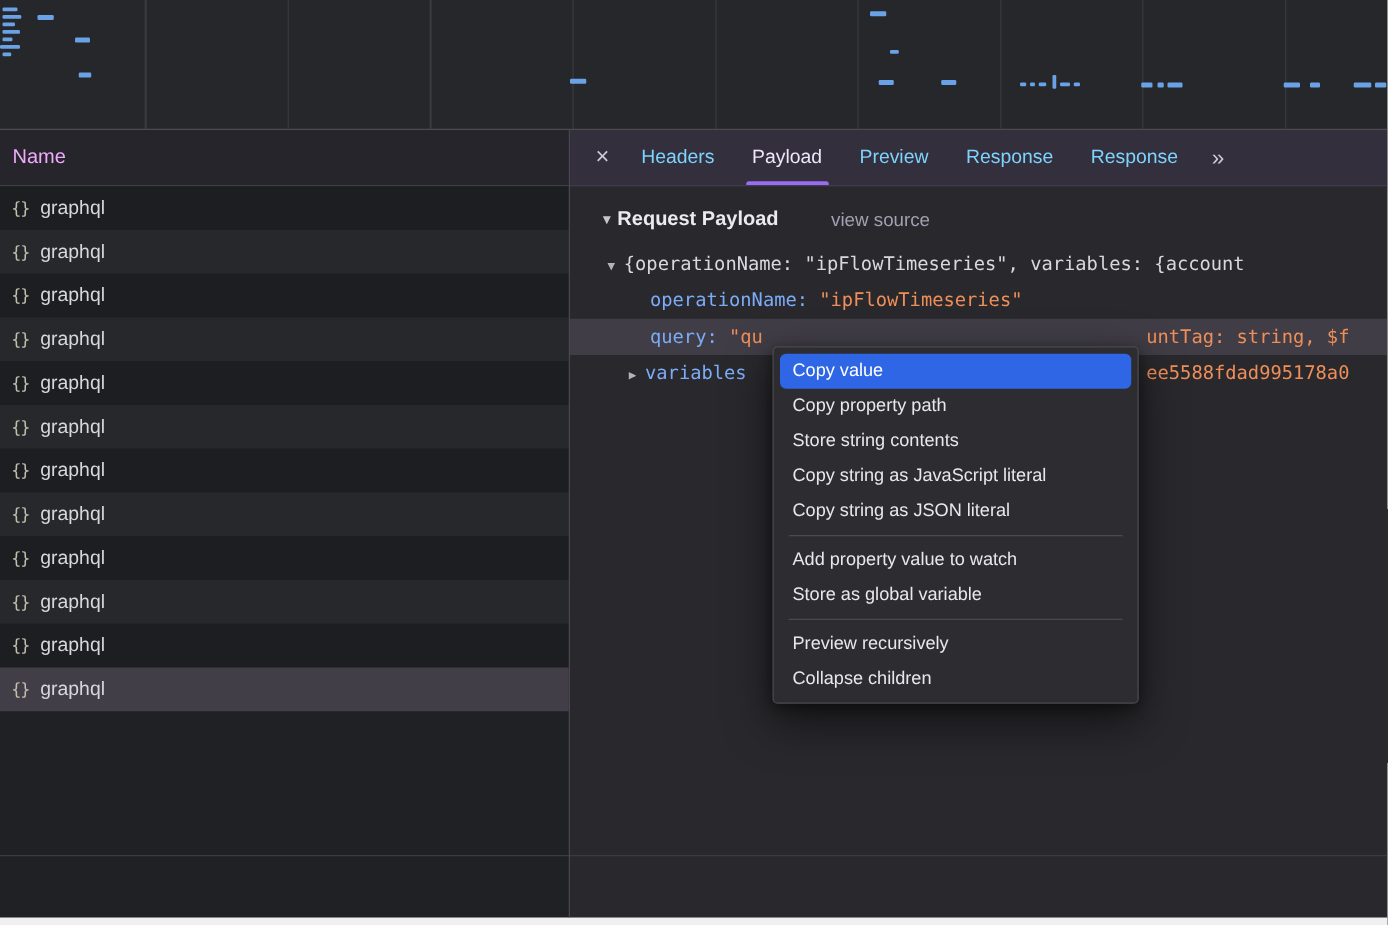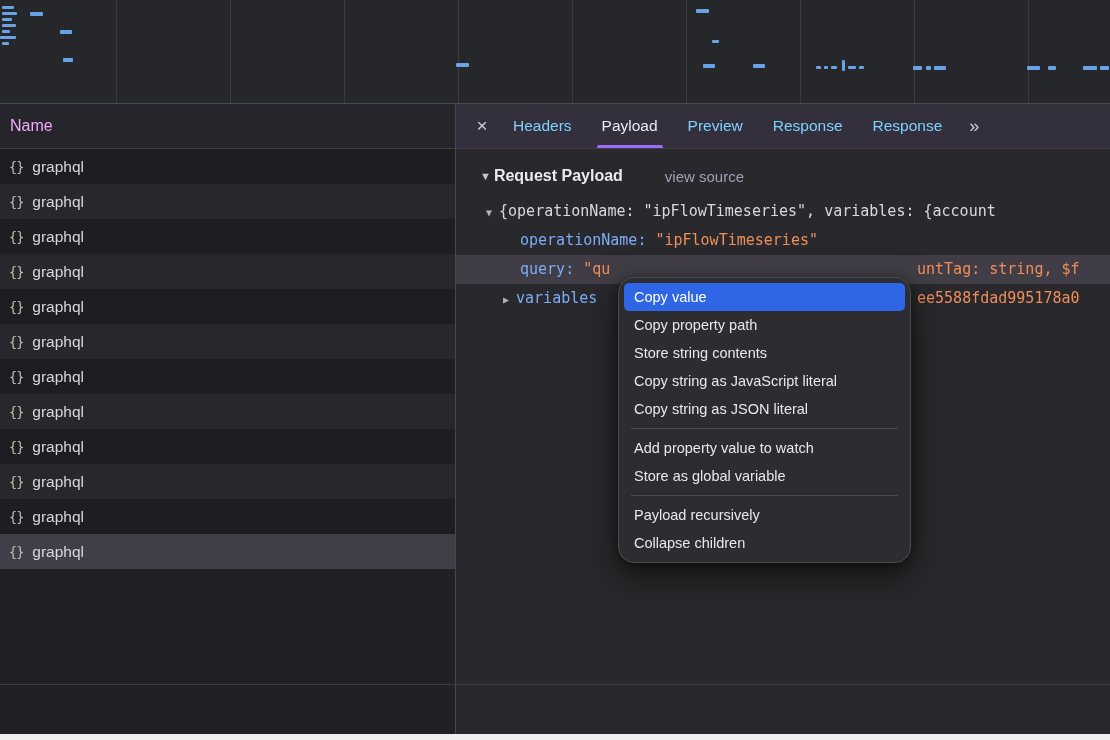--- a/index.html
+++ b/index.html
@@ -63,21 +63,21 @@
   .frag-right { position:absolute; left:461px; top:0; }
 
   
   .pane-divider { position:absolute; left:455px; top:104px; bottom:6px; width:1px; background:#4a4650; z-index:5; }
   .footer-line  { position:absolute; left:0; right:0; top:684px; height:1px; background:#3b3c40; z-index:4; }
   .bottom-strip { position:absolute; left:0; right:0; bottom:0; height:6px; background:#f0f0f0; }
 
   
   .context-menu {
     position:absolute; left:618px; top:277px; width:291px; z-index:20;
-    background:#2d2c31; border:1px solid #4b4a50; border-radius:16px;
+    background:#2d2c31; border:1px solid #4b4a50; border-radius:4px;
     box-shadow:0 14px 36px rgba(0,0,0,.55), 0 3px 10px rgba(0,0,0,.4);
     padding:5px 0; font-size:14.5px; color:#e9e7ec;
   }
   .menu-item { height:28px; line-height:28px; margin:0 5px; padding:0 10px; border-radius:5px; white-space:nowrap; }
   .menu-item.highlighted { background:var(--menu-highlight,#2e66e5); color:#ffffff; }
   .menu-sep { height:1px; background:#4a494f; margin:5px 12px; }
 </style>
 </head>
 <body>
 
@@ -213,18 +213,18 @@
   <div class="context-menu">
       <div class="menu-item highlighted">Copy value</div>
       <div class="menu-item">Copy property path</div>
       <div class="menu-item">Store string contents</div>
       <div class="menu-item">Copy string as JavaScript literal</div>
       <div class="menu-item">Copy string as JSON literal</div>
       <div class="menu-sep"></div>
       <div class="menu-item">Add property value to watch</div>
       <div class="menu-item">Store as global variable</div>
       <div class="menu-sep"></div>
-      <div class="menu-item">Payload recursively</div>
+      <div class="menu-item">Preview recursively</div>
       <div class="menu-item">Collapse children</div>
     </div>
 
   <div class="bottom-strip"></div>
 </div>
 
 </body></html>

